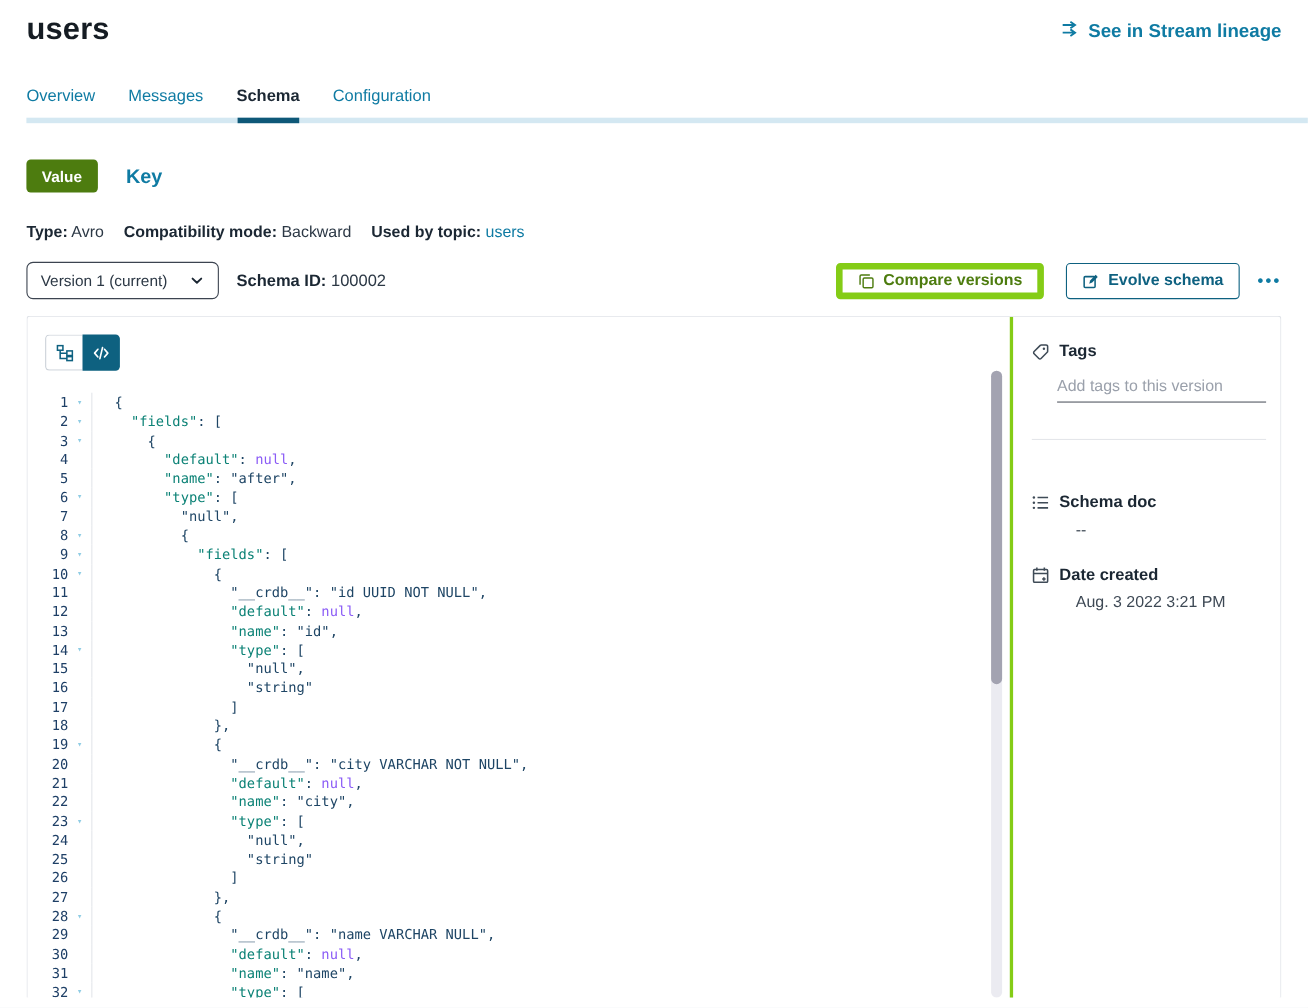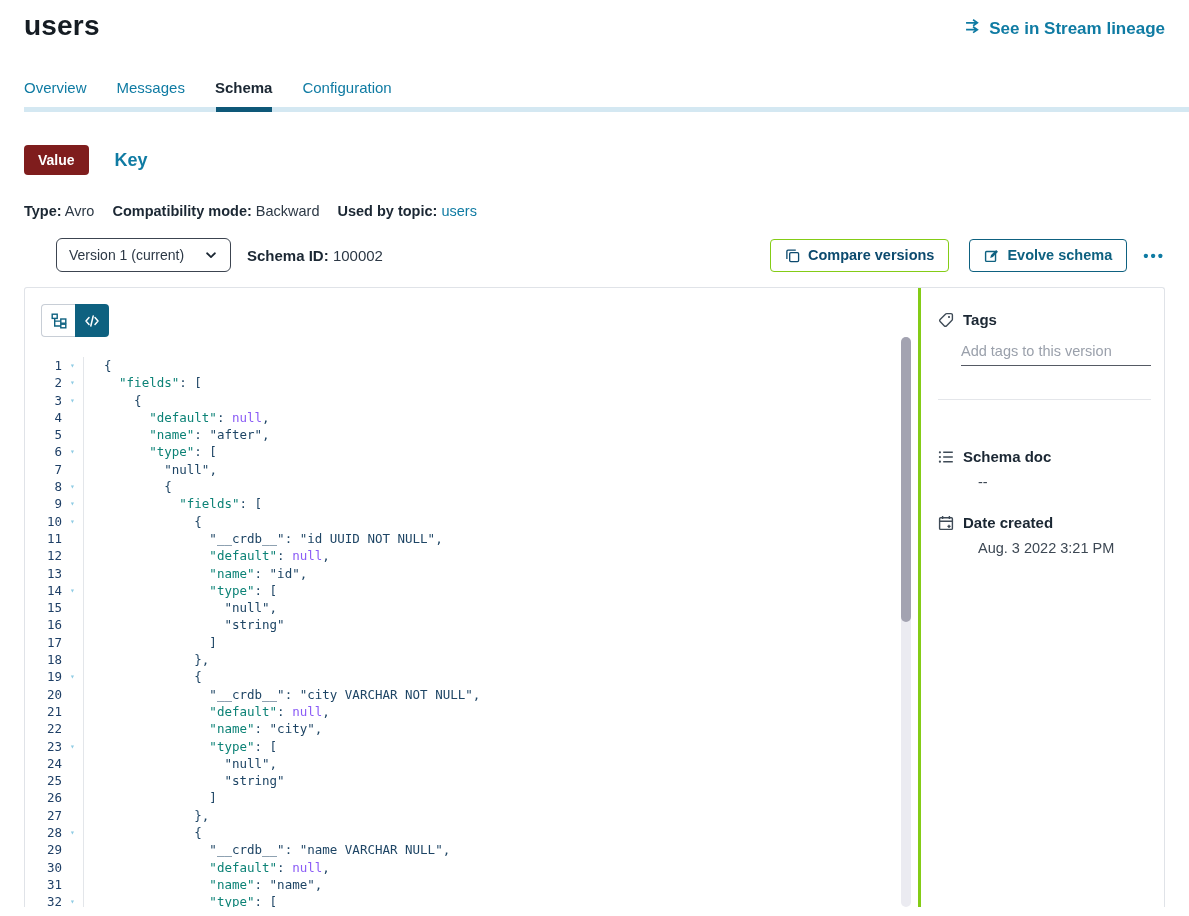--- a/index.html
+++ b/index.html
@@ -15,40 +15,40 @@
 
   
   .tabs { display:flex; gap:30px; margin-top:37px; font-size:15px; }
   .tab { color:#0f7ba3; font-weight:500; padding-bottom:0; cursor:pointer; }
   .tab.active { color:#1b2733; font-weight:700; }
   .tab-track { position:relative; height:5px; background:#d4e8f2; margin-top:11px; margin-right:-24px; }
   .tab-indicator { position:absolute; left:192px; width:56px; top:0; height:5px; background:#0e5878; }
 
   
   .vk { margin-top:33px; display:flex; align-items:center; }
-  .btn-value { background:#7f1d1d; color:#fff; font-size:14px; font-weight:600;
+  .btn-value { background:#4d7c0f; color:#fff; font-size:14px; font-weight:600;
     border:none; border-radius:4px; padding:7px 14px; cursor:pointer; }
   .link-key { color:#0f7ba3; font-size:18px; font-weight:600; margin-left:26px; cursor:pointer; }
 
   
   .meta { margin-top:28px; font-size:14.5px; display:flex; gap:18px; color:#2c3845; }
   .meta b { color:#1b2733; font-weight:700; }
   .meta .lnk { color:#0f7ba3; cursor:pointer; }
 
   
-  .vbar { margin-top:19px; display:flex; align-items:center;margin-left:32px; }
+  .vbar { margin-top:19px; display:flex; align-items:center; }
   .select { width:175px; height:34px; border:1px solid #3c4450; border-radius:6px;
     display:flex; align-items:center; justify-content:space-between; padding:0 12px;
     font-size:14px; color:#2c3845; cursor:pointer; background:#fff; }
   .schema-id { margin-left:16px; font-size:15px; color:#2c3845; }
   .schema-id b { color:#1b2733; }
   .spacer { flex:1; }
   .btn { height:33px; border-radius:4px; display:inline-flex; align-items:center; gap:8px;
     padding:0 14px; font-size:14.5px; background:#fff; cursor:pointer; font-family:inherit; }
-  .btn-compare { border:1px solid #84cc16; color:#0c4a6e; font-weight:600;justify-content:center; }
+  .btn-compare { border:6px solid #84cc16; color:#4d7c0f; font-weight:600;justify-content:center; }
   .btn-evolve { border:1px solid #0e6180; color:#0e6180; font-weight:700; margin-left:20px; }
   .more { margin-left:16px; color:#0f7ba3; font-size:15px; font-weight:800; letter-spacing:2px; cursor:pointer; }
 
   
   .panel { margin-top:15px; border:1px solid #e0e3e8; border-bottom:none; border-radius:3px 3px 0 0;
     height:620px; display:grid; grid-template-columns:893px 1fr; overflow:hidden; }
   .code-col { position:relative; overflow:hidden; }
   .toolbar { margin:16px 0 0 16px; display:inline-flex; border-radius:4px; }
   .seg { width:34px; height:33px; display:flex; align-items:center; justify-content:center; cursor:pointer; }
   .seg-tree { border:1px solid #c8ced6; border-right:none; border-radius:4px 0 0 4px; background:#fff; color:#0e6180; }

